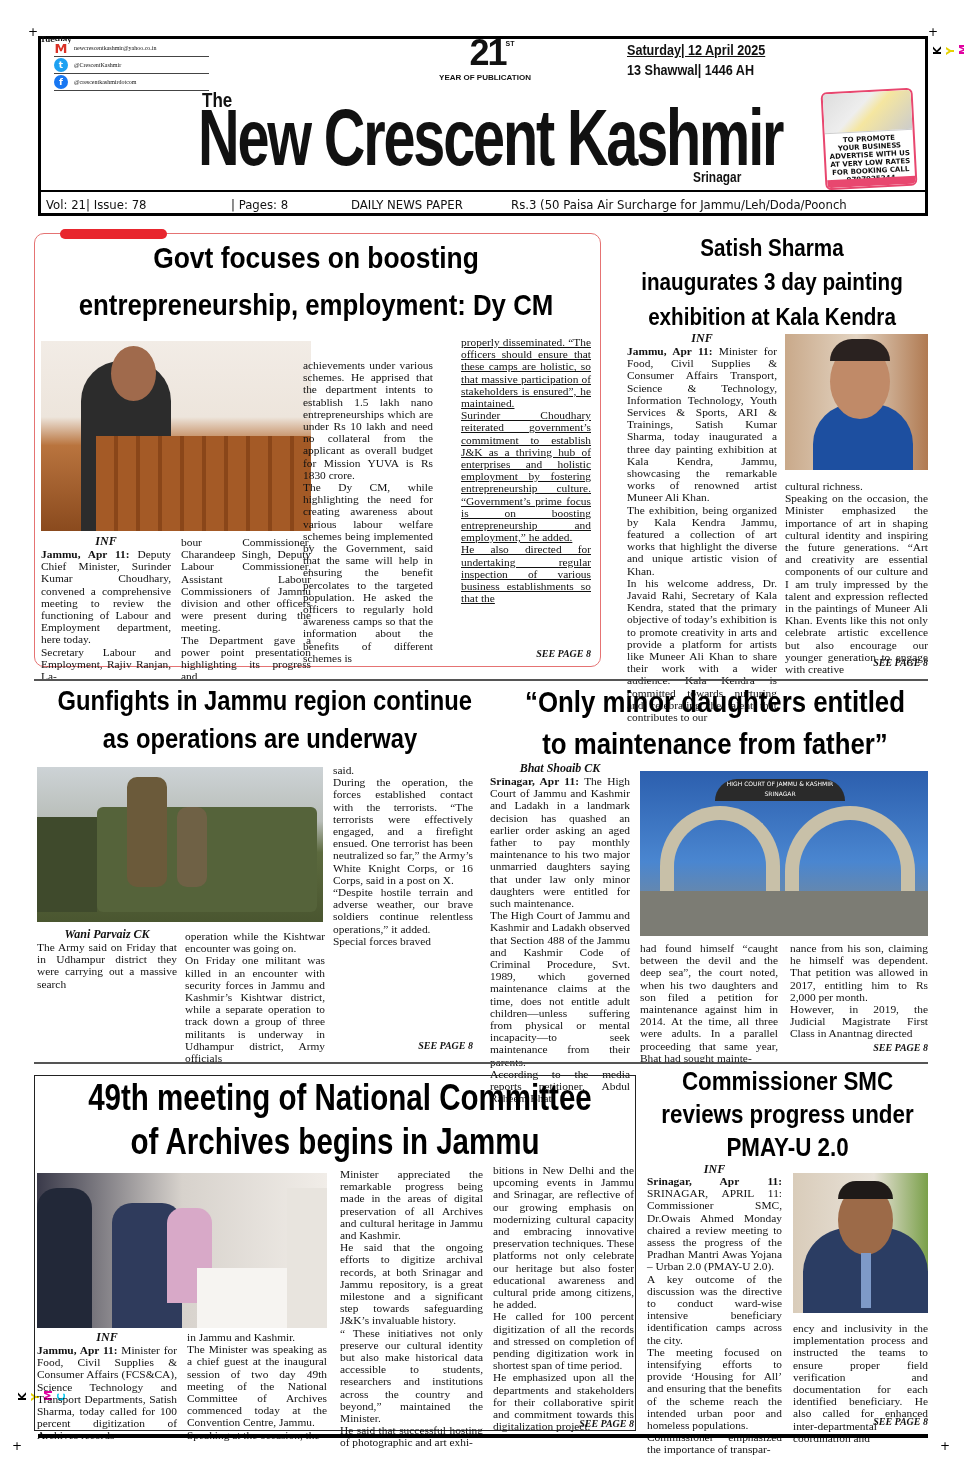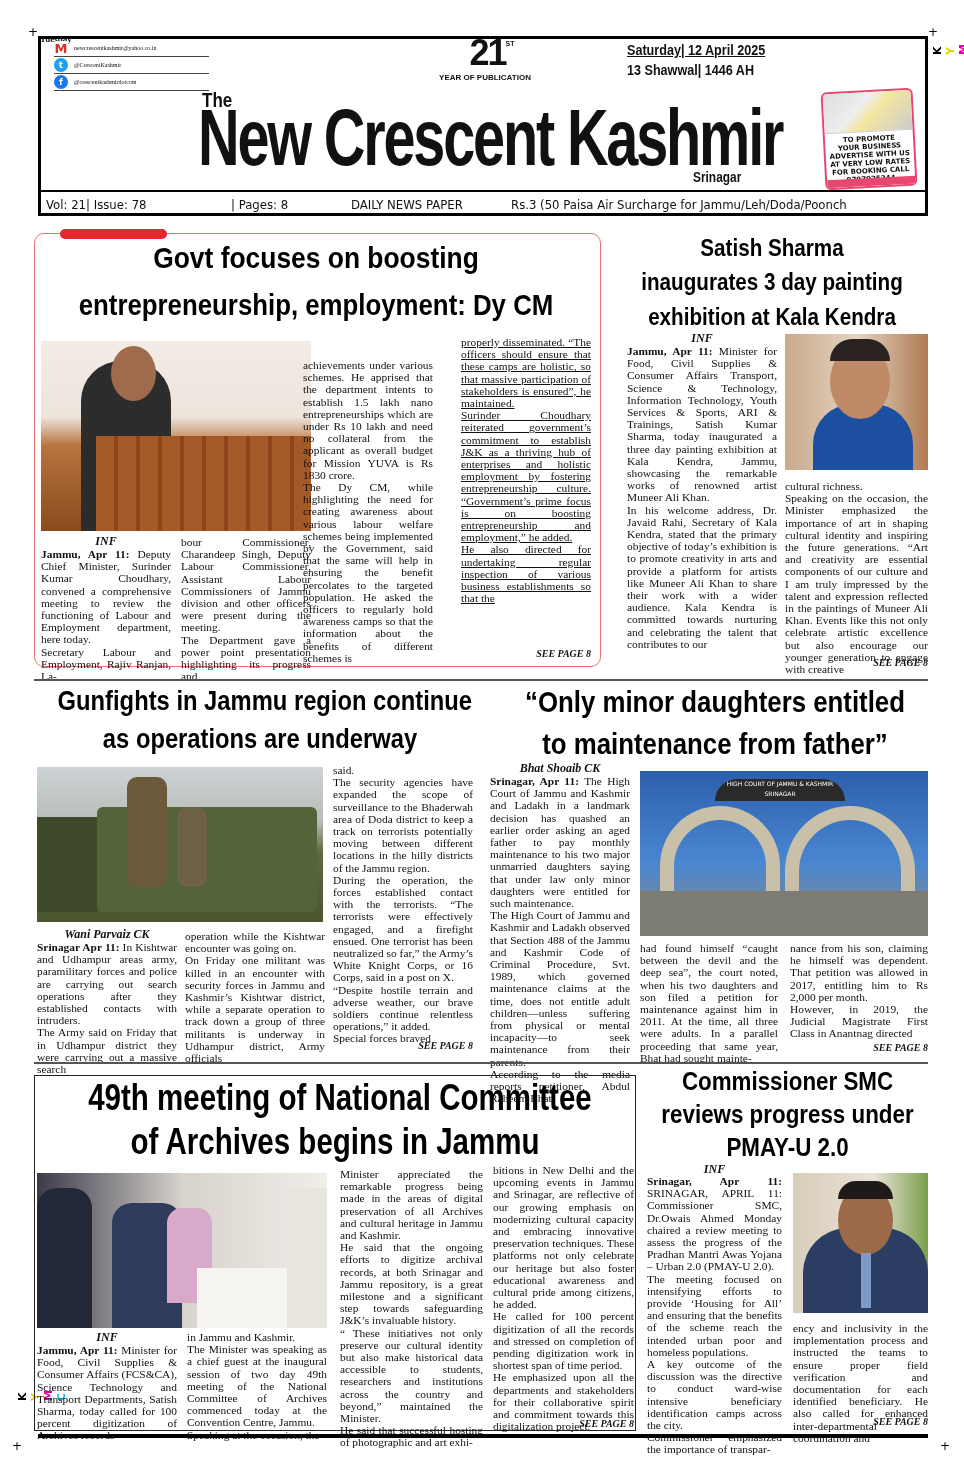--- a/index.html
+++ b/index.html
@@ -132,20 +132,21 @@
 </div>
 <div class="abs see-page" style="left:461px;top:648px;width:130px;">SEE PAGE 8</div>
 
 <div class="abs head" style="left:612px;top:231px;width:320px;font-size:24px;line-height:34px;transform:scaleX(0.86);">Satish Sharma</div>
 <div class="abs head" style="left:612px;top:265px;width:320px;font-size:24px;line-height:34px;transform:scaleX(0.86);">inaugurates 3 day painting</div>
 <div class="abs head" style="left:612px;top:300px;width:320px;font-size:24px;line-height:34px;transform:scaleX(0.86);">exhibition at Kala Kendra</div>
 
 <div class="abs byline body-text" style="left:627px;top:332px;width:150px;">INF</div>
 <div class="abs body-text" style="left:627px;top:345px;width:150px;">
   <p><span class="dateline">Jammu, Apr 11:</span> <span>Minister for Food, Civil Supplies &amp; Consumer Affairs Transport, Science &amp; Technology, Information Technology, Youth Services &amp; Sports, ARI &amp; Trainings, Satish Kumar Sharma, today inaugurated a three day painting exhibition at Kala Kendra, Jammu, showcasing the remarkable works of renowned artist Muneer Ali Khan.</span></p>
+  <p>The exhibition, being organized by Kala Kendra Jammu, featured a collection of art works that highlight the diverse and unique artistic vision of Khan.</p>
   <p>In his welcome address, Dr. Javaid Rahi, Secretary of Kala Kendra, stated that the primary objective of today’s exhibition is to promote creativity in arts and provide a platform for artists like Muneer Ali Khan to share their work with a wider audience. Kala Kendra is committed towards nurturing and celebrating the talent that contributes to our</p>
 </div>
 <div class="abs photo" style="left:785px;top:334px;width:143px;height:136px;background:linear-gradient(90deg,#c9a98a 0%,#e3d4c2 50%,#b07a52 100%);">
   <div style="position:absolute;left:28px;top:70px;width:100px;height:70px;background:#1d4fa0;border-radius:40px 40px 0 0;"></div>
   <div style="position:absolute;left:45px;top:10px;width:60px;height:75px;background:#c08a68;border-radius:50%;"></div>
   <div style="position:absolute;left:45px;top:5px;width:60px;height:22px;background:#2a2220;border-radius:30px 30px 0 0;"></div>
 </div>
 <div class="abs body-text" style="left:785px;top:480px;width:143px;">
   <p>cultural richness.</p>
   <p>Speaking on the occasion, the Minister emphasized the importance of art in shaping cultural identity and inspiring the future generations. “Art and creativity are essential components of our culture and I am truly impressed by the talent and expression reflected in the paintings of Muneer Ali Khan. Events like this not only celebrate artistic excellence but also encourage our younger generation to engage with creative</p>
@@ -158,30 +159,28 @@
 <div class="abs head" style="left:30px;top:721px;width:460px;font-size:27px;line-height:36px;transform:scaleX(0.88);">as operations are underway</div>
 
 <div class="abs photo" style="left:37px;top:767px;width:286px;height:155px;background:linear-gradient(180deg,#cdd3d6 0%,#b8bdb8 35%,#5c6a3e 55%,#4a5630 100%);">
   <div style="position:absolute;left:60px;top:40px;width:220px;height:105px;background:#55633a;border-radius:6px;"></div>
   <div style="position:absolute;left:0;top:50px;width:60px;height:95px;background:#3f4a2c;"></div>
   <div style="position:absolute;left:90px;top:10px;width:40px;height:110px;background:#6b5a3a;border-radius:10px;"></div>
   <div style="position:absolute;left:140px;top:40px;width:30px;height:80px;background:#6f6145;border-radius:10px;"></div>
 </div>
 <div class="abs byline body-text" style="left:37px;top:928px;width:140px;">Wani Parvaiz CK</div>
 <div class="abs body-text" style="left:37px;top:941px;width:140px;">
-  <p><span class="dateline">Srinagar Apr 11:</span> <span>In Kishtwar and Udhampur areas army, paramilitary forces and police are carrying out search operations after they established contacts with intruders.</span></p>
   <p>The Army said on Friday that in Udhampur district they were carrying out a massive search</p>
 </div>
 <div class="abs body-text" style="left:185px;top:930px;width:140px;">
   <p>operation while the Kishtwar encounter was going on.</p>
   <p>On Friday one militant was killed in an encounter with security forces in Jammu and Kashmir’s Kishtwar district, while a separate operation to track down a group of three militants is underway in Udhampur district, Army officials</p>
 </div>
 <div class="abs body-text" style="left:333px;top:764px;width:140px;">
   <p>said.</p>
-  <p>The security agencies have expanded the scope of surveillance to the Bhaderwah area of Doda district to keep a track on terrorists potentially moving between different locations in the hilly districts of the Jammu region.</p>
   <p>During the operation, the forces established contact with the terrorists. “The terrorists were effectively engaged, and a firefight ensued. One terrorist has been neutralized so far,” the Army’s White Knight Corps, or 16 Corps, said in a post on X.</p>
   <p>“Despite hostile terrain and adverse weather, our brave soldiers continue relentless operations,” it added.</p>
   <p>Special forces braved</p>
 </div>
 <div class="abs see-page" style="left:333px;top:1040px;width:140px;">SEE PAGE 8</div>
 
 <div class="abs head" style="left:490px;top:683px;width:450px;font-size:30px;line-height:38px;transform:scaleX(0.86);">“Only minor daughters entitled</div>
 <div class="abs head" style="left:490px;top:725px;width:450px;font-size:30px;line-height:38px;transform:scaleX(0.86);">to maintenance from father”</div>
 
 <div class="abs byline body-text" style="left:490px;top:762px;width:140px;">Bhat Shoaib CK</div>
@@ -193,21 +192,21 @@
 <div class="abs photo" style="left:640px;top:771px;width:288px;height:165px;background:linear-gradient(180deg,#2c5fae 0%,#4a86d0 55%,#8a8a80 100%);">
   <div style="position:absolute;left:20px;top:35px;width:120px;height:130px;border:14px solid #c8c0a8;border-bottom:none;border-radius:60px 60px 0 0;"></div>
   <div style="position:absolute;left:145px;top:35px;width:130px;height:130px;border:14px solid #c8c0a8;border-bottom:none;border-radius:65px 65px 0 0;"></div>
   <div style="position:absolute;left:75px;top:8px;width:130px;height:22px;background:#2a2a2a;border-radius:60px 60px 0 0;color:#fff;font-family:'DejaVu Sans',sans-serif;font-size:6px;text-align:center;line-height:10px;">
     <div>HIGH COURT OF JAMMU &amp; KASHMIR</div>
     <div>SRINAGAR</div>
   </div>
   <div style="position:absolute;left:0;top:120px;width:288px;height:45px;background:#7c7c74;"></div>
 </div>
 <div class="abs body-text" style="left:640px;top:942px;width:138px;">
-  <p>had found himself “caught between the devil and the deep sea”, the court noted, when his two daughters and son filed a petition for maintenance against him in 2011. At the time, all three were adults. In a parallel proceeding that same year, Bhat had sought mainte-</p>
+  <p>had found himself “caught between the devil and the deep sea”, the court noted, when his two daughters and son filed a petition for maintenance against him in 2014. At the time, all three were adults. In a parallel proceeding that same year, Bhat had sought mainte-</p>
 </div>
 <div class="abs body-text" style="left:790px;top:942px;width:138px;">
   <p>nance from his son, claiming he himself was dependent. That petition was allowed in 2017, entitling him to Rs 2,000 per month.</p>
   <p>However, in 2019, the Judicial Magistrate First Class in Anantnag directed</p>
 </div>
 <div class="abs see-page" style="left:790px;top:1042px;width:138px;">SEE PAGE 8</div>
 
 <div class="abs hr" style="left:34px;top:1062px;width:894px;"></div>
 
 <div class="abs" style="left:34px;top:1075px;width:602px;height:356px;border:1.5px solid #222;"></div>
@@ -243,22 +242,22 @@
 </div>
 <div class="abs see-page" style="left:493px;top:1418px;width:141px;">SEE PAGE 8</div>
 
 <div class="abs head" style="left:640px;top:1064px;width:295px;font-size:26px;line-height:34px;transform:scaleX(0.86);">Commissioner SMC</div>
 <div class="abs head" style="left:640px;top:1097px;width:295px;font-size:26px;line-height:34px;transform:scaleX(0.86);">reviews progress under</div>
 <div class="abs head" style="left:640px;top:1130px;width:295px;font-size:26px;line-height:34px;transform:scaleX(0.86);">PMAY-U 2.0</div>
 
 <div class="abs byline body-text" style="left:647px;top:1163px;width:135px;">INF</div>
 <div class="abs body-text" style="left:647px;top:1175px;width:135px;">
   <p><span class="dateline">Srinagar, Apr 11:</span> <span>SRINAGAR, APRIL 11: Commissioner SMC, Dr.Owais Ahmed Monday chaired a review meeting to assess the progress of the Pradhan Mantri Awas Yojana – Urban 2.0 (PMAY-U 2.0).</span></p>
+  <p>A key outcome of the discussion was the directive to conduct ward-wise intensive beneficiary identification camps across the city.</p>
   <p>The meeting focused on intensifying efforts to provide ‘Housing for All’ and ensuring that the benefits of the scheme reach the intended urban poor and homeless populations.</p>
-  <p>A key outcome of the discussion was the directive to conduct ward-wise intensive beneficiary identification camps across the city.</p>
   <p>Commissioner emphasized the importance of transpar-</p>
 </div>
 <div class="abs photo" style="left:793px;top:1173px;width:135px;height:140px;background:linear-gradient(90deg,#d9ccba 0%,#e8e2d8 60%,#7aa04a 100%);">
   <div style="position:absolute;left:10px;top:55px;width:125px;height:85px;background:#2b3d63;border-radius:45px 45px 0 0;"></div>
   <div style="position:absolute;left:45px;top:12px;width:55px;height:70px;background:#9c6a48;border-radius:50%;"></div>
   <div style="position:absolute;left:45px;top:8px;width:55px;height:18px;background:#1f1a18;border-radius:30px 30px 0 0;"></div>
   <div style="position:absolute;left:68px;top:80px;width:10px;height:55px;background:#7e9ac8;"></div>
 </div>
 <div class="abs body-text" style="left:793px;top:1322px;width:135px;">
   <p>ency and inclusivity in the implementation process and instructed the teams to ensure proper field verification and documentation for each identified beneficiary. He also called for enhanced inter-departmental coordination and</p>

